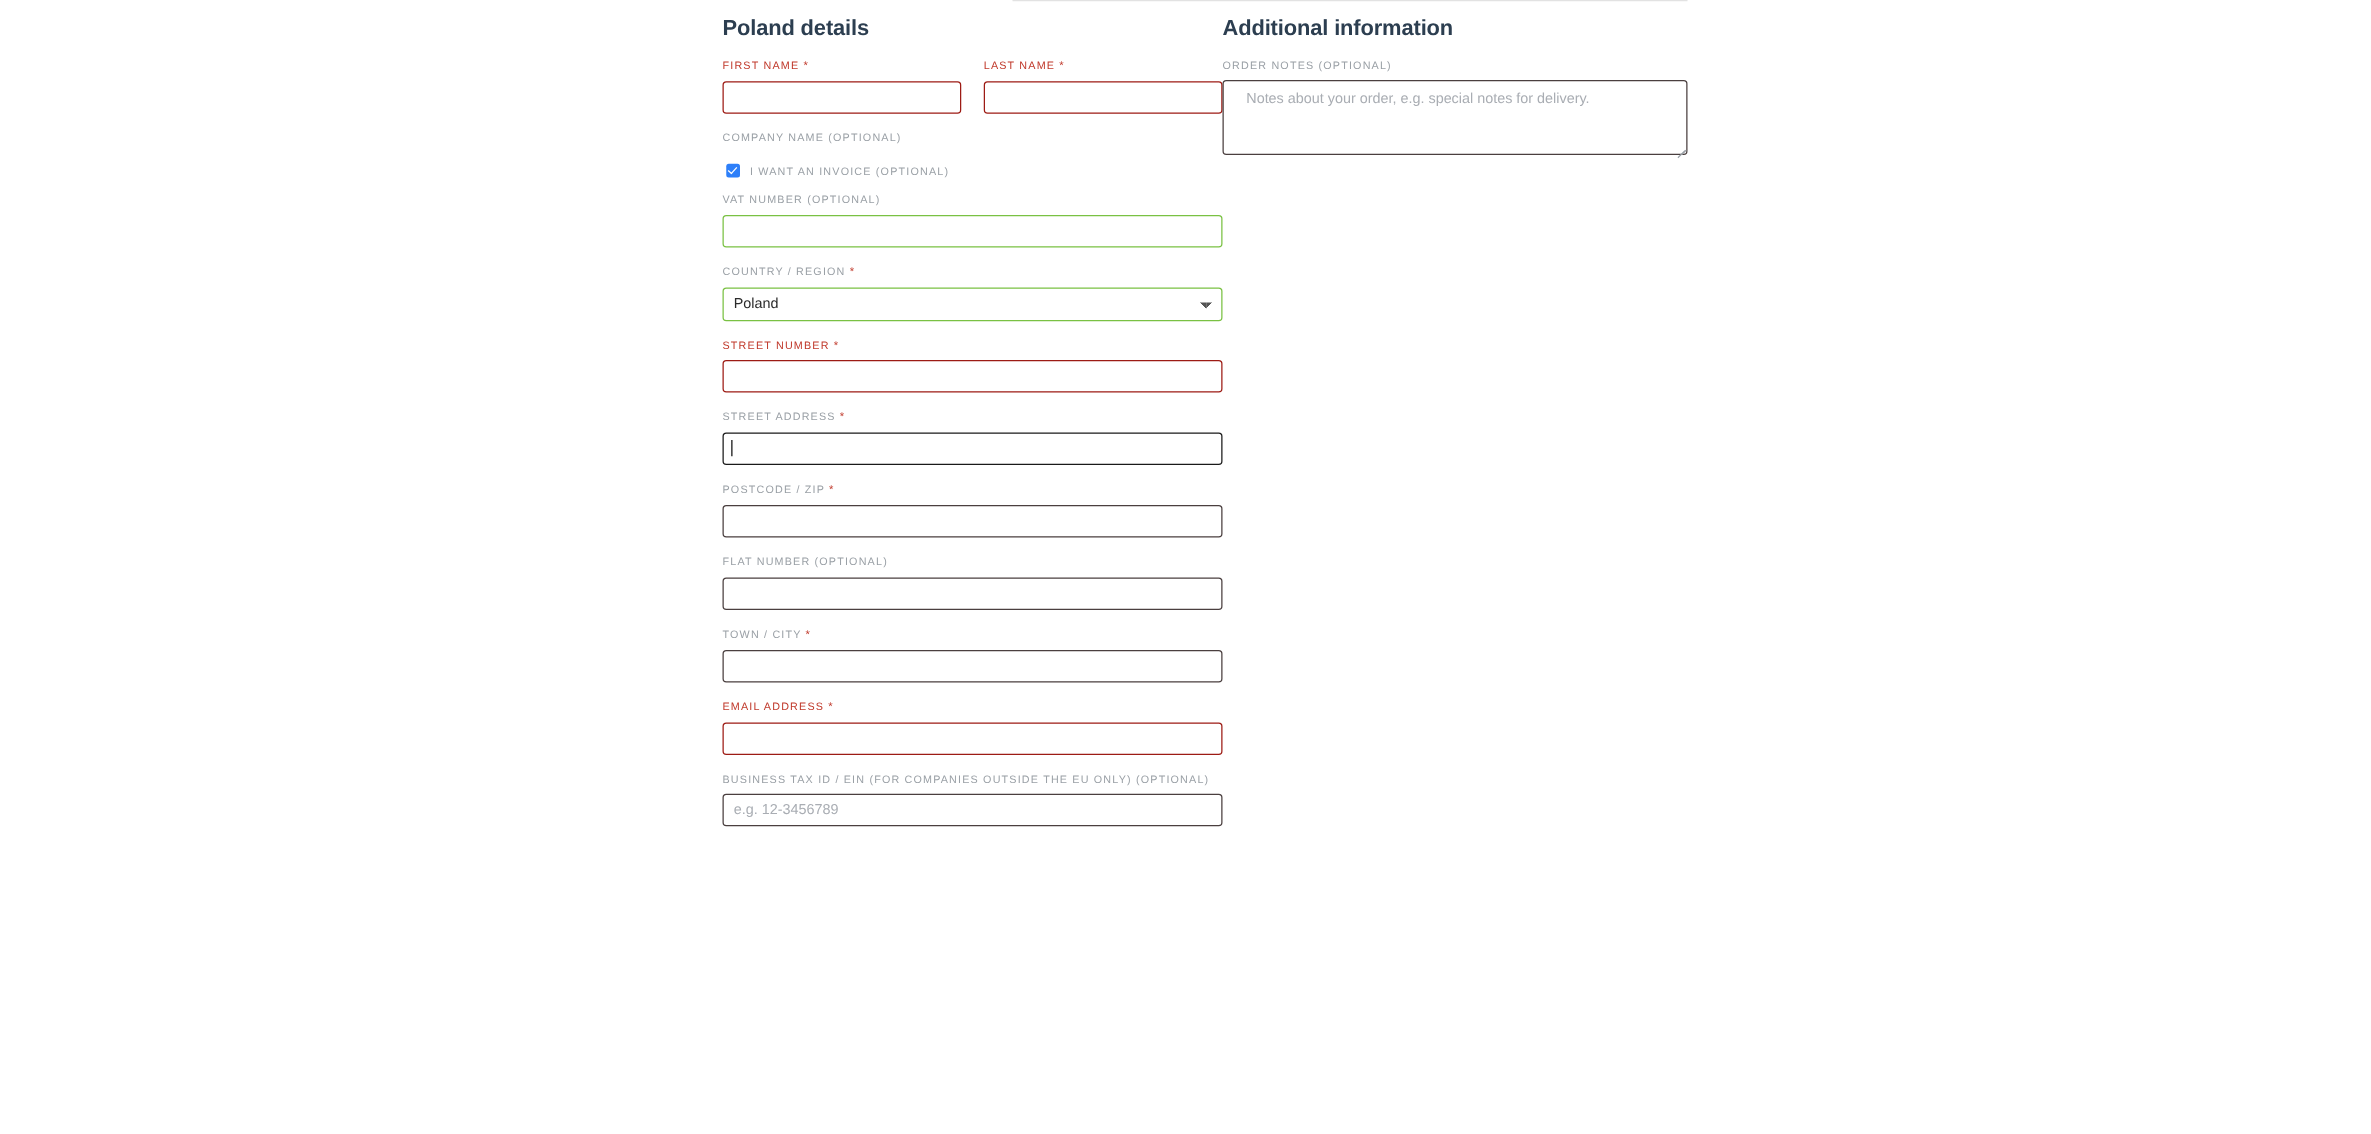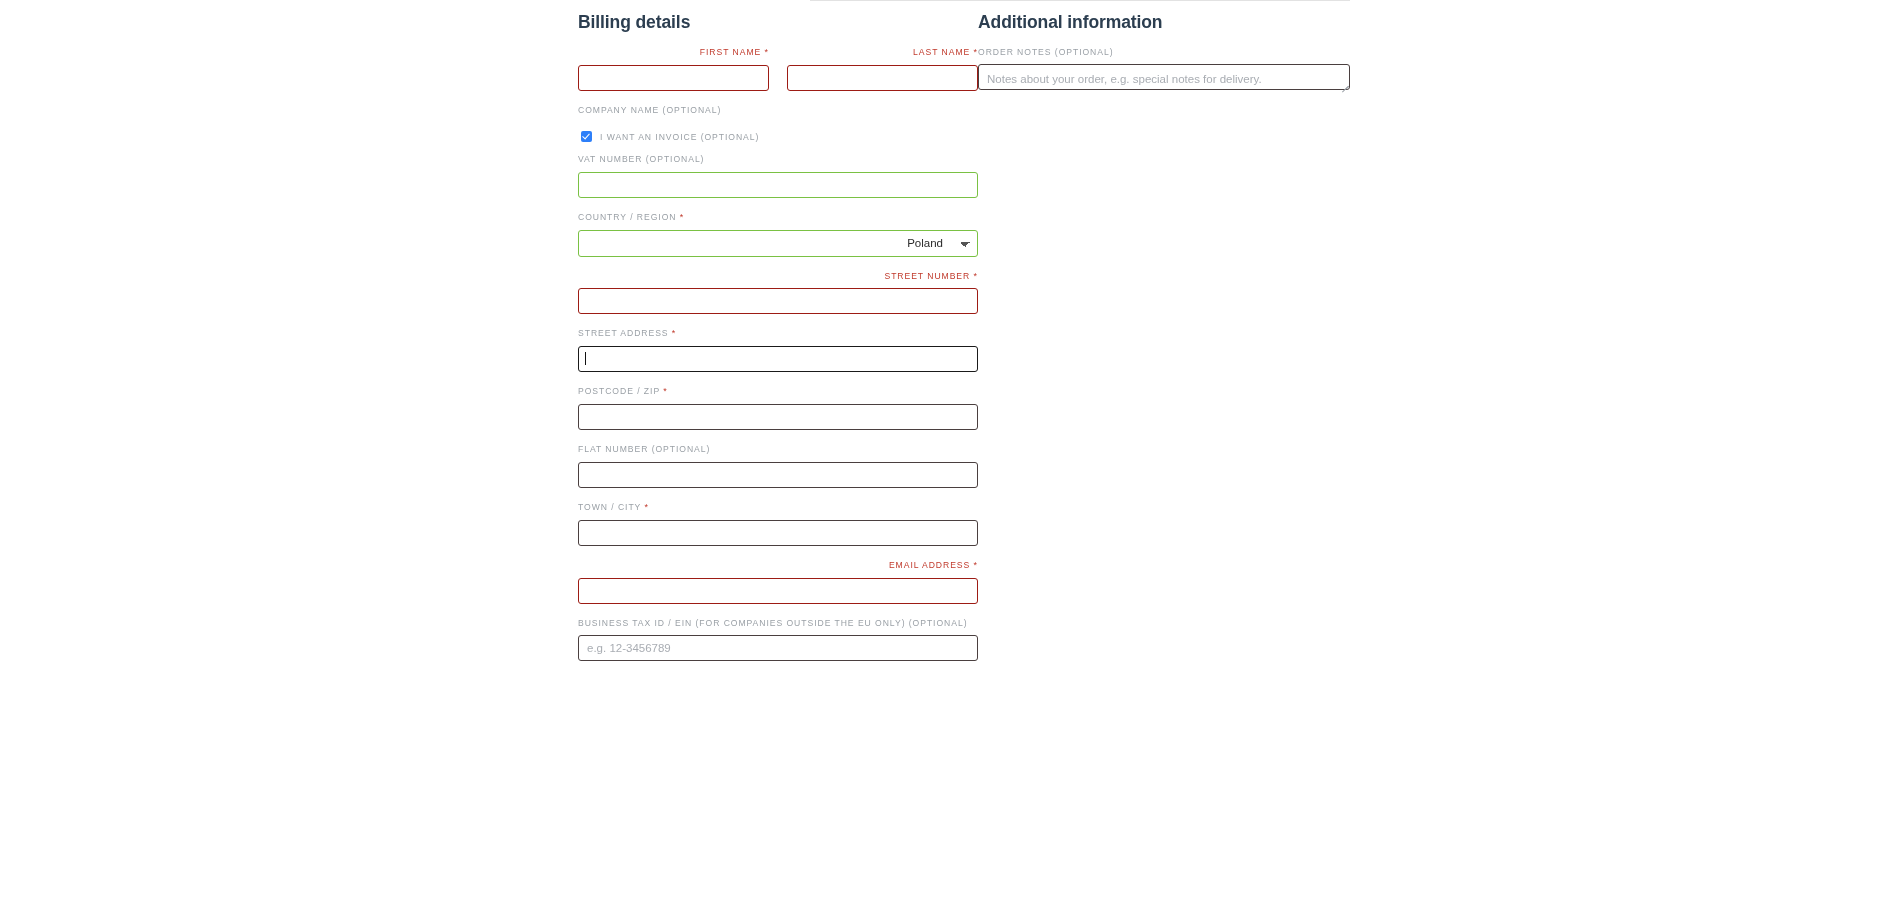--- a/index.html
+++ b/index.html
@@ -69,21 +69,21 @@
   label.flabel {
     display: block;
     font-size: 8.6px;
     letter-spacing: 0.95px;
     text-transform: uppercase;
     color: #9aa0a6;
     line-height: 1.55;
     margin-bottom: 5px;
     font-weight: normal;
   }
-  label.flabel.err { color: #c0392b; text-align: right; }
+  label.flabel.err { color: #c0392b; }
   .req {
     color: #c0392b;
     font-size: 9px;
   }
 
   .ctrl {
     display: block;
     width: 100%;
     height: 26px;
     border: 1px solid #4a3f3f;
@@ -116,21 +116,20 @@
     height: 27px;
     padding-right: 34px;
     background-image:
       linear-gradient(45deg, transparent 50%, #555 50%),
       linear-gradient(135deg, #555 50%, transparent 50%);
     background-position:
       calc(100% - 12px) calc(50% + 1px),
       calc(100% - 7px) calc(50% + 1px);
     background-size: 5px 5px, 5px 5px;
     background-repeat: no-repeat;
-    text-align: right;
   }
 
   .checkrow {
     display: flex;
     align-items: center;
     margin-top: 14px;
     padding-left: 3px;
   }
   .cbox {
     width: 11px;
@@ -154,22 +153,22 @@
   }
   .cblabel {
     font-size: 8.6px;
     letter-spacing: 0.95px;
     text-transform: uppercase;
     color: #9aa0a6;
     text-align: center;
   }
 
   textarea.ctrl {
-    height: 26px;
-    padding: 6px 8px;
+    height: 60px;
+    padding: 6px 18px;
     line-height: 1.4;
     resize: none;
     overflow: hidden;
   }
   .ta-wrap { position: relative; }
   .ta-grip {
     position: absolute;
     right: 2px;
     bottom: 2px;
     width: 9px;
@@ -202,21 +201,21 @@
 <body>
 
 <div class="page">
 
   <div class="top-rule"></div>
 
   <div class="columns">
 
     <div class="col-billing">
 
-      <h2 class="section-title">Billing details</h2>
+      <h2 class="section-title">Poland details</h2>
 
       <div class="row2">
         <div class="field">
           <label class="flabel err"><span>FIRST NAME</span> <span class="req">*</span></label>
           <input class="ctrl err" type="text" style="">
         </div>
         <div class="field">
           <label class="flabel err"><span>LAST NAME</span> <span class="req">*</span></label>
           <input class="ctrl err" type="text" style="">
         </div>

